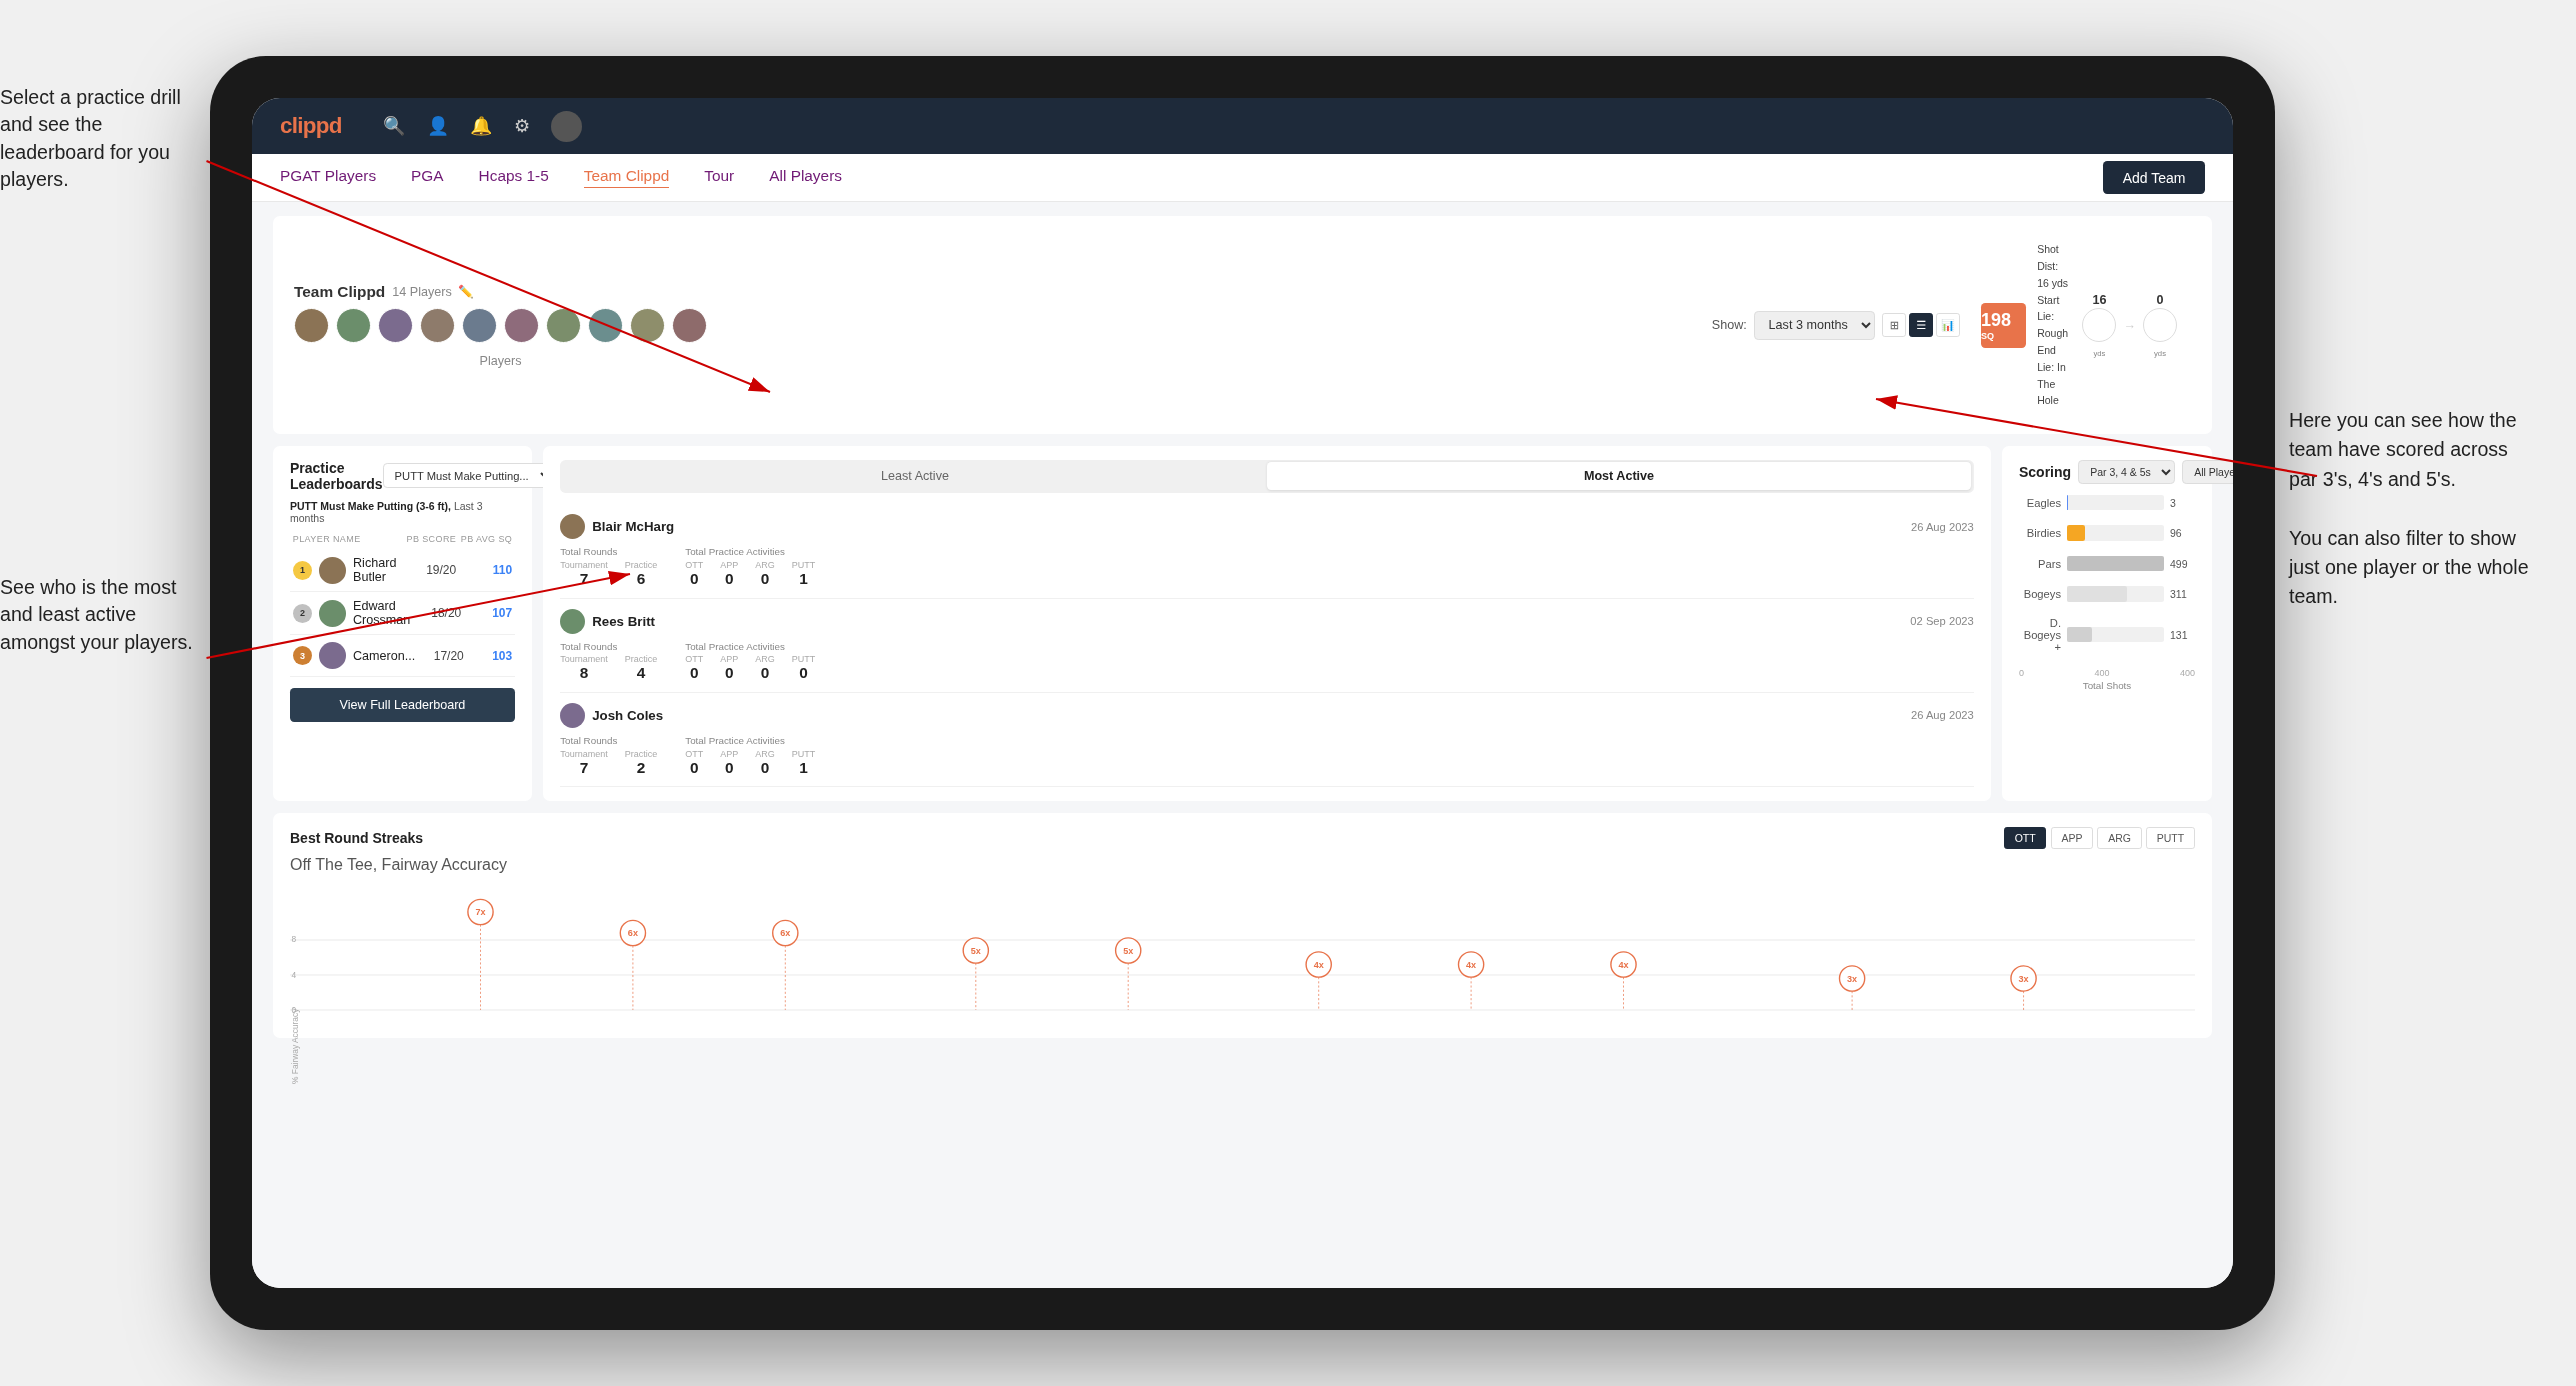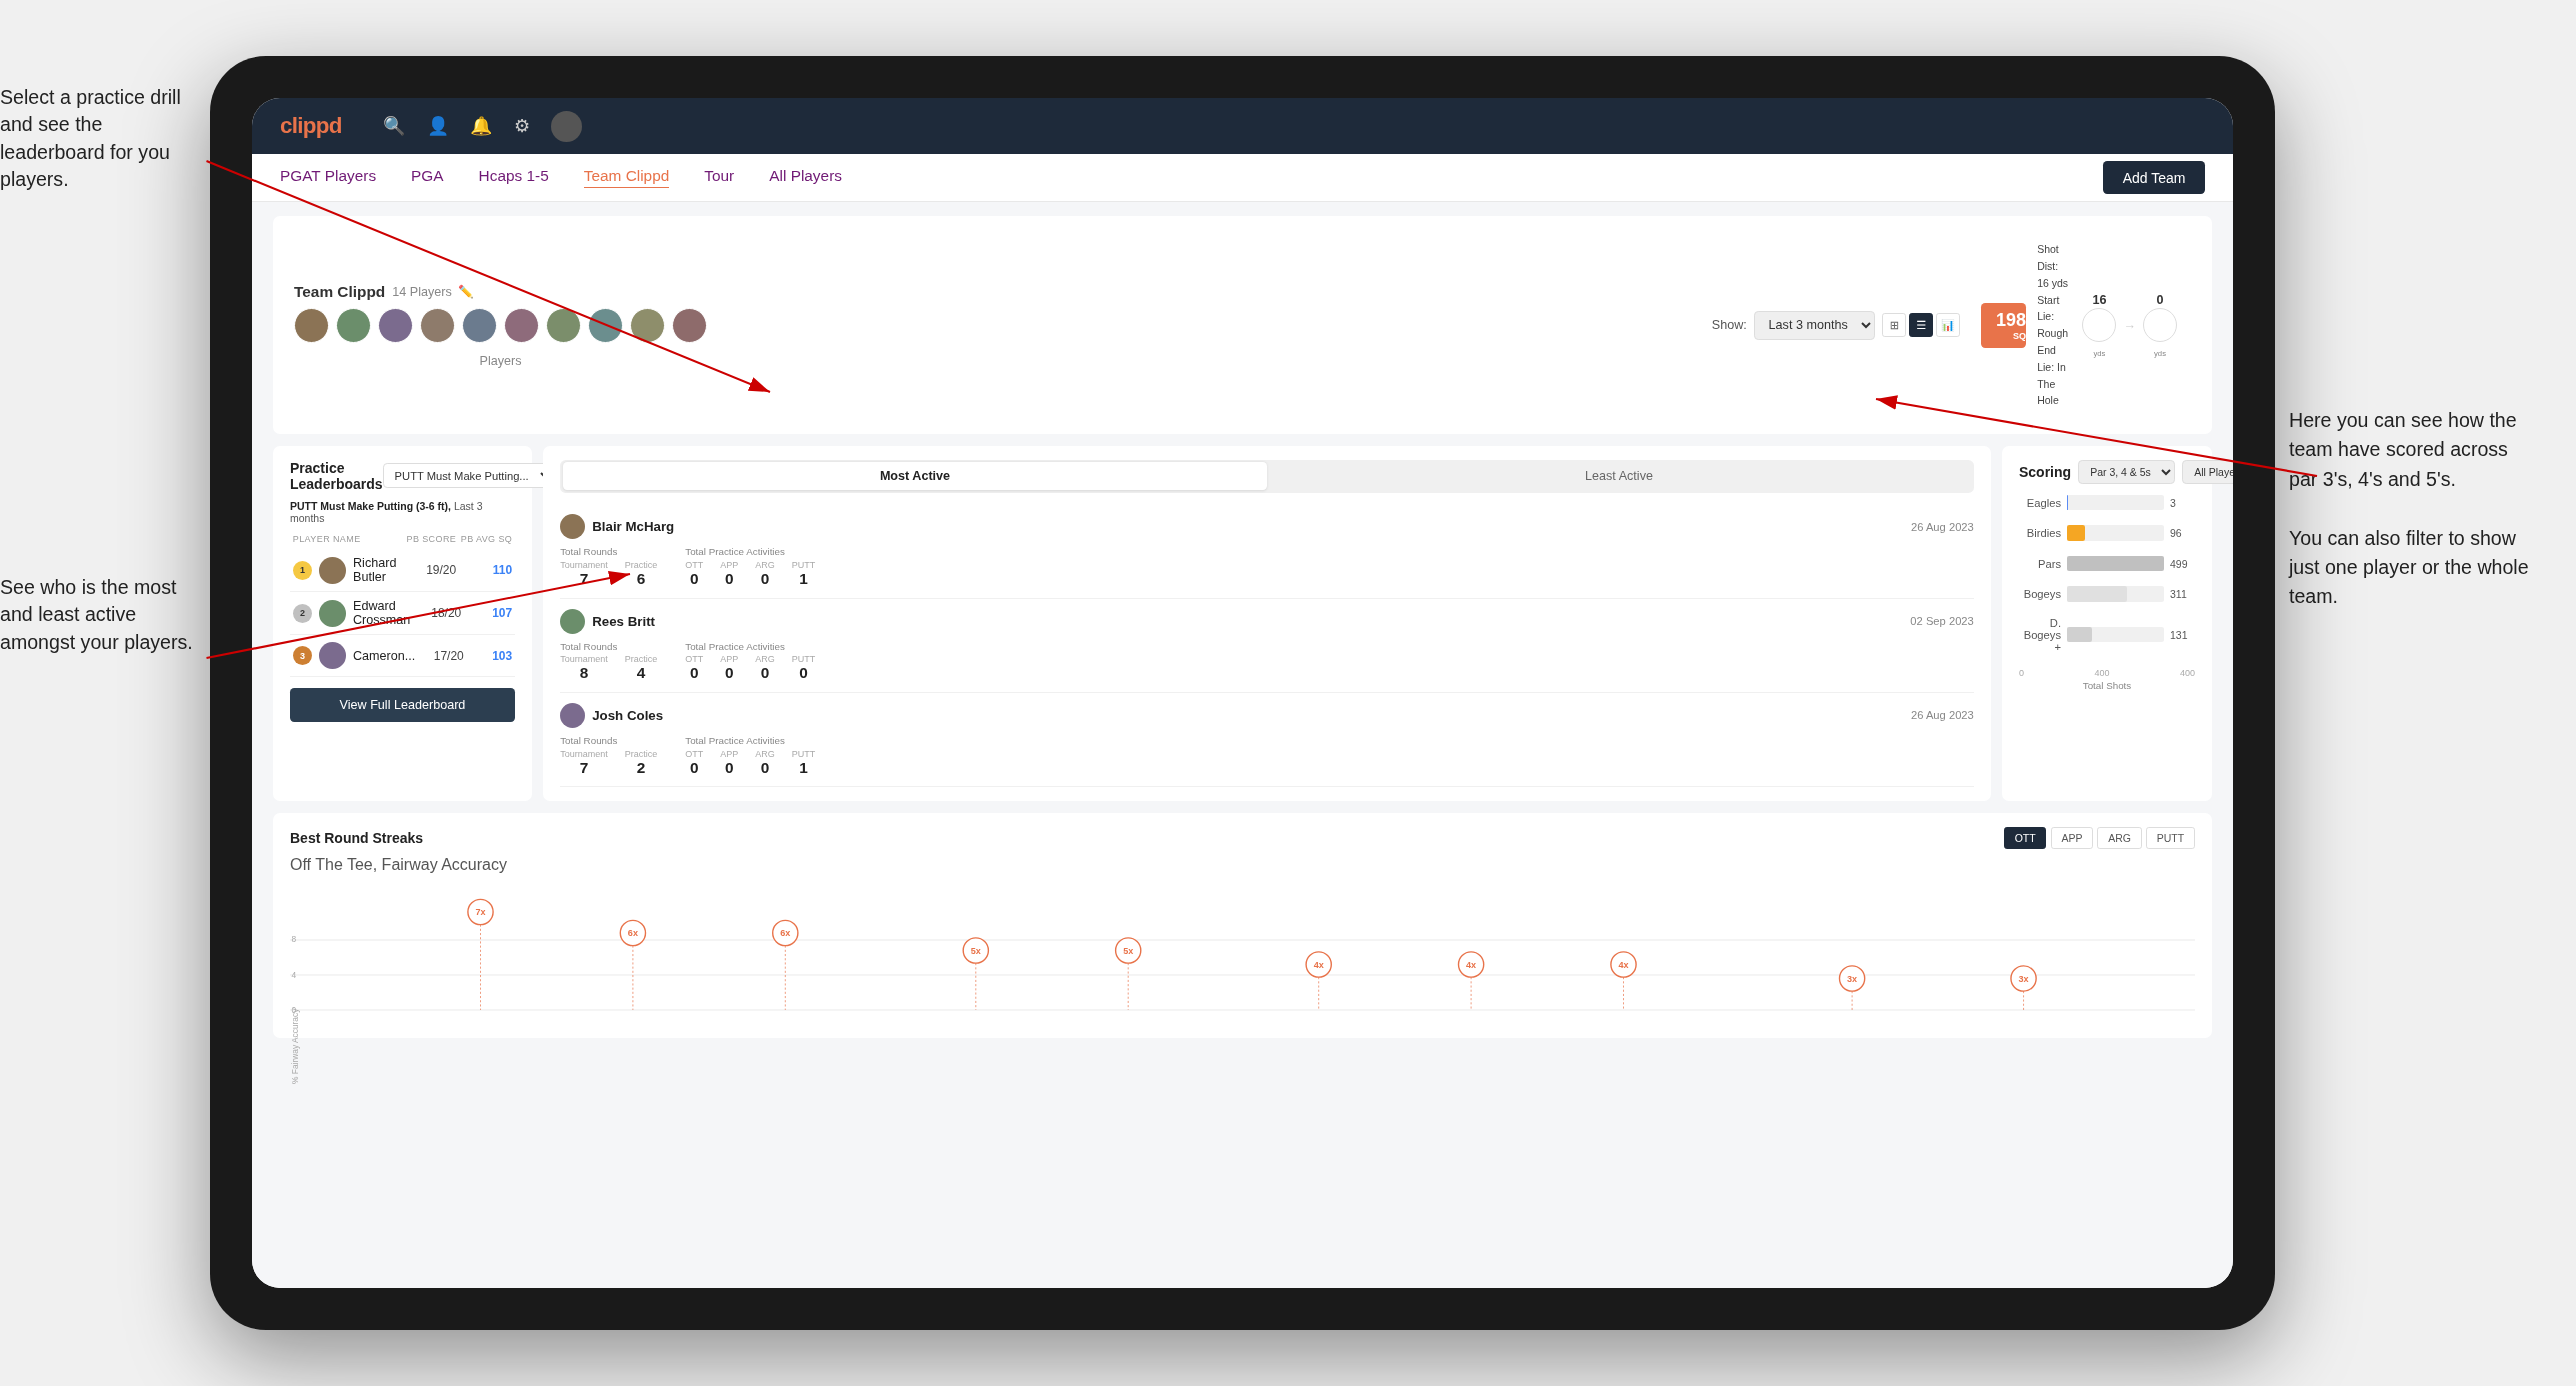--- a/index.html
+++ b/index.html
@@ -242,21 +242,21 @@
     .shot-num {
       background: #e8734a;
       color: #fff;
       font-size: 18px;
       font-weight: 700;
       width: 45px;
       height: 45px;
       border-radius: 4.2px;
       display: flex;
       flex-direction: column;
-      align-items: flex-end;
+      align-items: flex-start;
       justify-content: center;
     }
     .shot-num-small { font-size: 9px; }
     .shot-info { font-size: 10.5px; color: #444; line-height: 1.6; flex: 1; }
     .shot-circles {
       display: flex;
       align-items: center;
       gap: 7px;
     }
     .shot-circle {
@@ -691,22 +691,22 @@
             <span class="lb-name">Cameron...</span>
             <span class="lb-score">17/20</span>
             <span class="lb-avg">103</span>
           </div>
 
           <button class="view-full-btn">View Full Leaderboard</button>
         </div>
 
         <div class="panel panel-activity">
           <div class="activity-tabs">
+            <div class="activity-tab">Least Active</div>
             <div class="activity-tab active">Most Active</div>
-            <div class="activity-tab">Least Active</div>
           </div>
 
           <div class="player-activity-card">
             <div class="pac-header">
               <div class="pac-name-row">
                 <div class="pac-avatar av1"></div>
                 <span class="pac-name">Blair McHarg</span>
               </div>
               <span class="pac-date">26 Aug 2023</span>
             </div>

